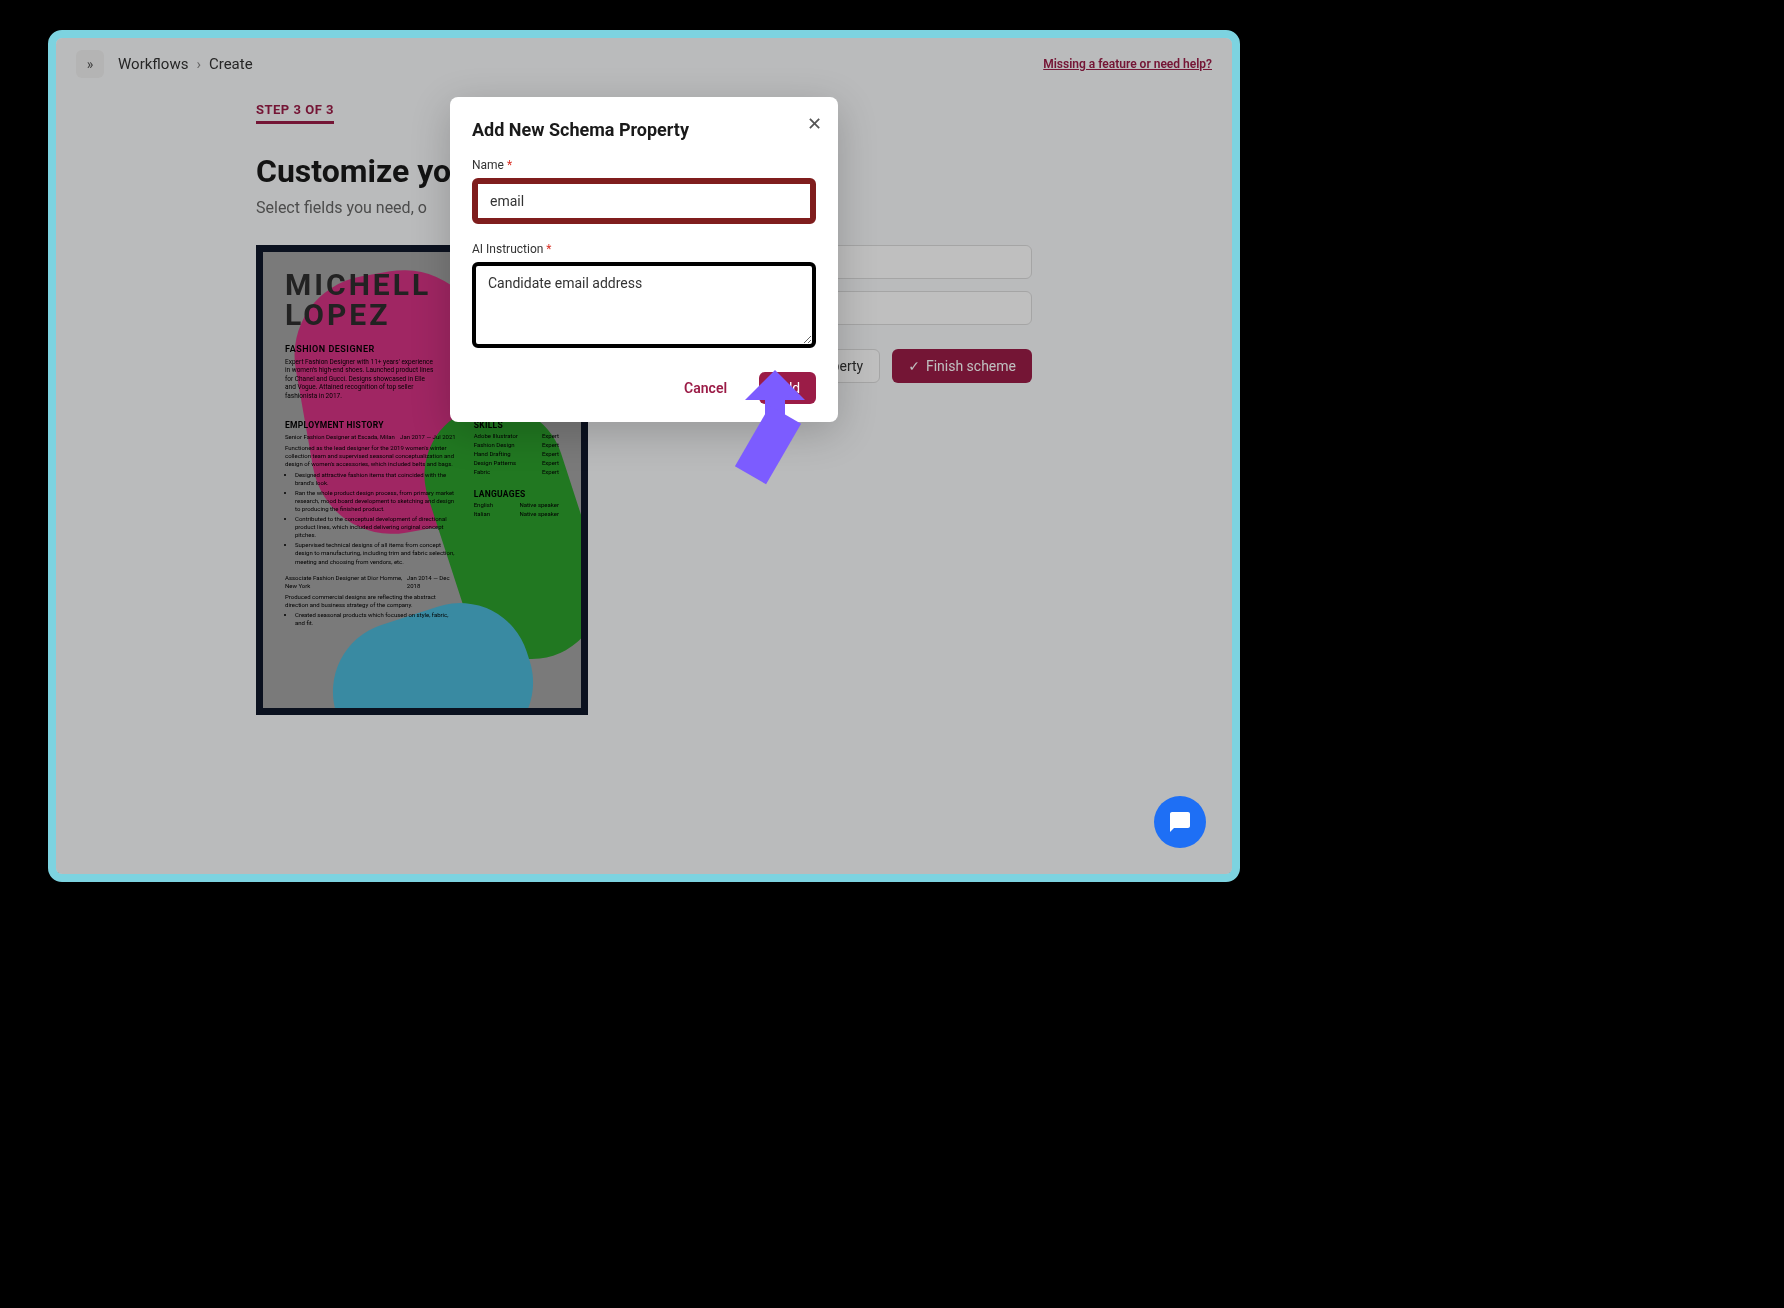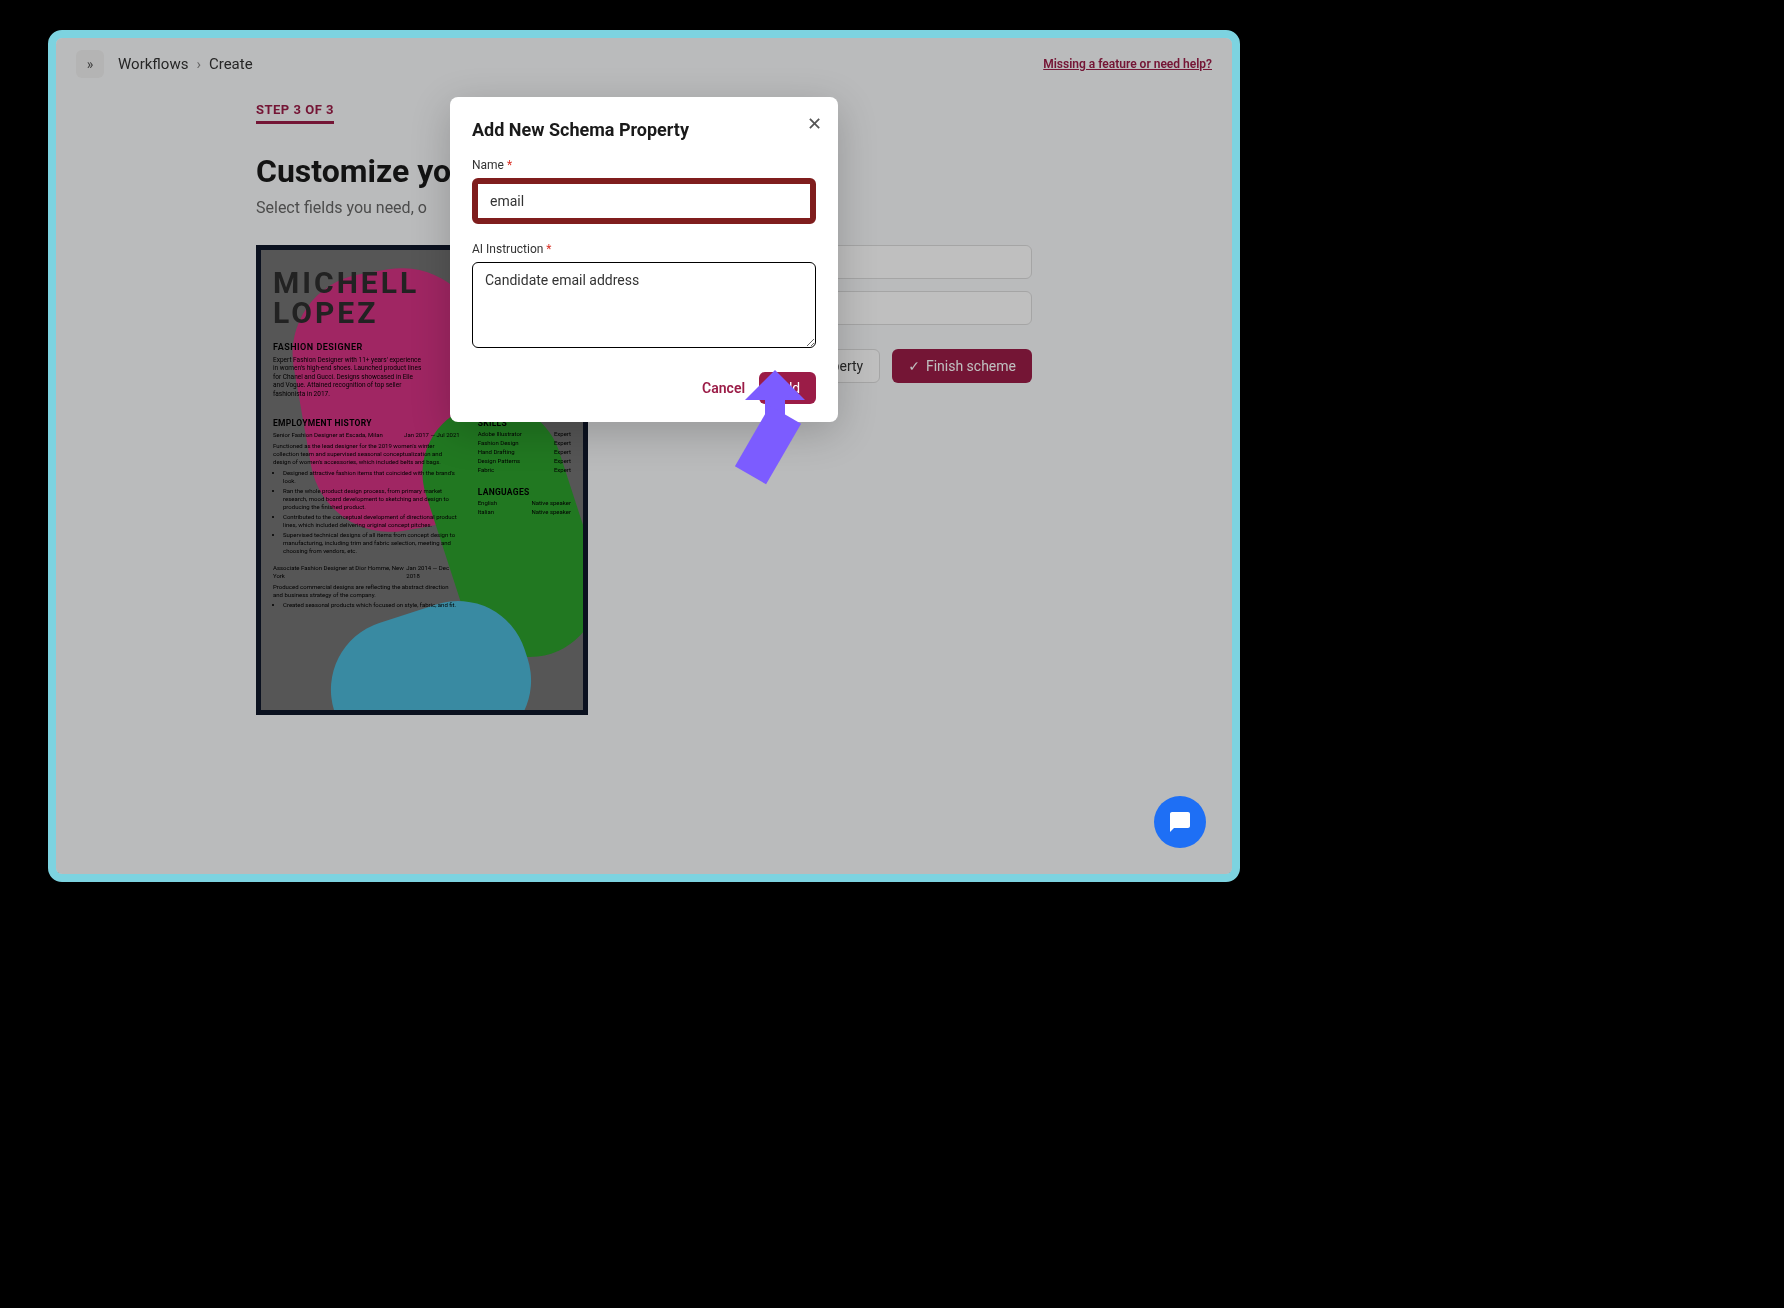--- a/index.html
+++ b/index.html
@@ -73,24 +73,24 @@
   margin-top: 8px;
 }
 .main-area {
   display: flex;
   gap: 30px;
   margin-top: 28px;
 }
 .resume-preview {
   width: 332px;
   height: 470px;
-  background: #737373;
-  border: 5px solid #0f172a;
+  background: #a3a3a3;
+  border: 7px solid #0f172a;
   position: relative;
-  padding: 18px 12px;
+  padding: 18px 22px;
   overflow: hidden;
 }
 .blob { position: absolute; border-radius: 50px; }
 .blob-pink { width: 190px; height: 260px; background: #d63384; top: 20px; left: 40px; transform: rotate(-10deg); border-radius: 80px; }
 .blob-green { width: 140px; height: 260px; background: #2ca02c; top: 150px; left: 180px; transform: rotate(-18deg); border-radius: 70px; }
 .blob-blue { width: 200px; height: 150px; background: #4db8d8; top: 360px; left: 70px; transform: rotate(-18deg); border-radius: 70px; }
 .resume-text { position: relative; z-index: 2; }
 .resume-name { font-size: 30px; font-weight: 700; letter-spacing: 3px; line-height: 1; color: #222; }
 .resume-role { font-size: 9px; font-weight: 600; margin-top: 14px; letter-spacing: 0.5px; }
 .resume-bio { font-size: 6.5px; margin-top: 4px; line-height: 1.3; width: 150px; }
@@ -161,31 +161,31 @@
   border: 6px solid #7f1d1d;
   border-radius: 6px;
   padding: 9px 12px;
   font-size: 14px;
   margin-top: 6px;
   color: #333;
   font-family: inherit;
 }
 .form-textarea {
   width: 100%;
-  border: 1px solid #000000;
+  border: 4px solid #000000;
   border-radius: 6px;
   padding: 9px 12px;
   font-size: 14px;
   margin-top: 6px;
   height: 86px;
   resize: vertical;
   color: #333;
   font-family: inherit;
 }
-.modal-actions { display: flex; gap: 14px; justify-content: flex-end; margin-top: 20px; align-items: center; }
+.modal-actions { display: flex; gap: 32px; justify-content: flex-end; margin-top: 20px; align-items: center; }
 .cancel-link { color: #9b1c47; font-weight: 600; font-size: 14px; cursor: pointer; }
 .add-btn {
   background: #9b1c47;
   color: #fff;
   border: none;
   border-radius: 6px;
   padding: 8px 16px;
   font-size: 14px;
   font-weight: 500;
   cursor: pointer;

